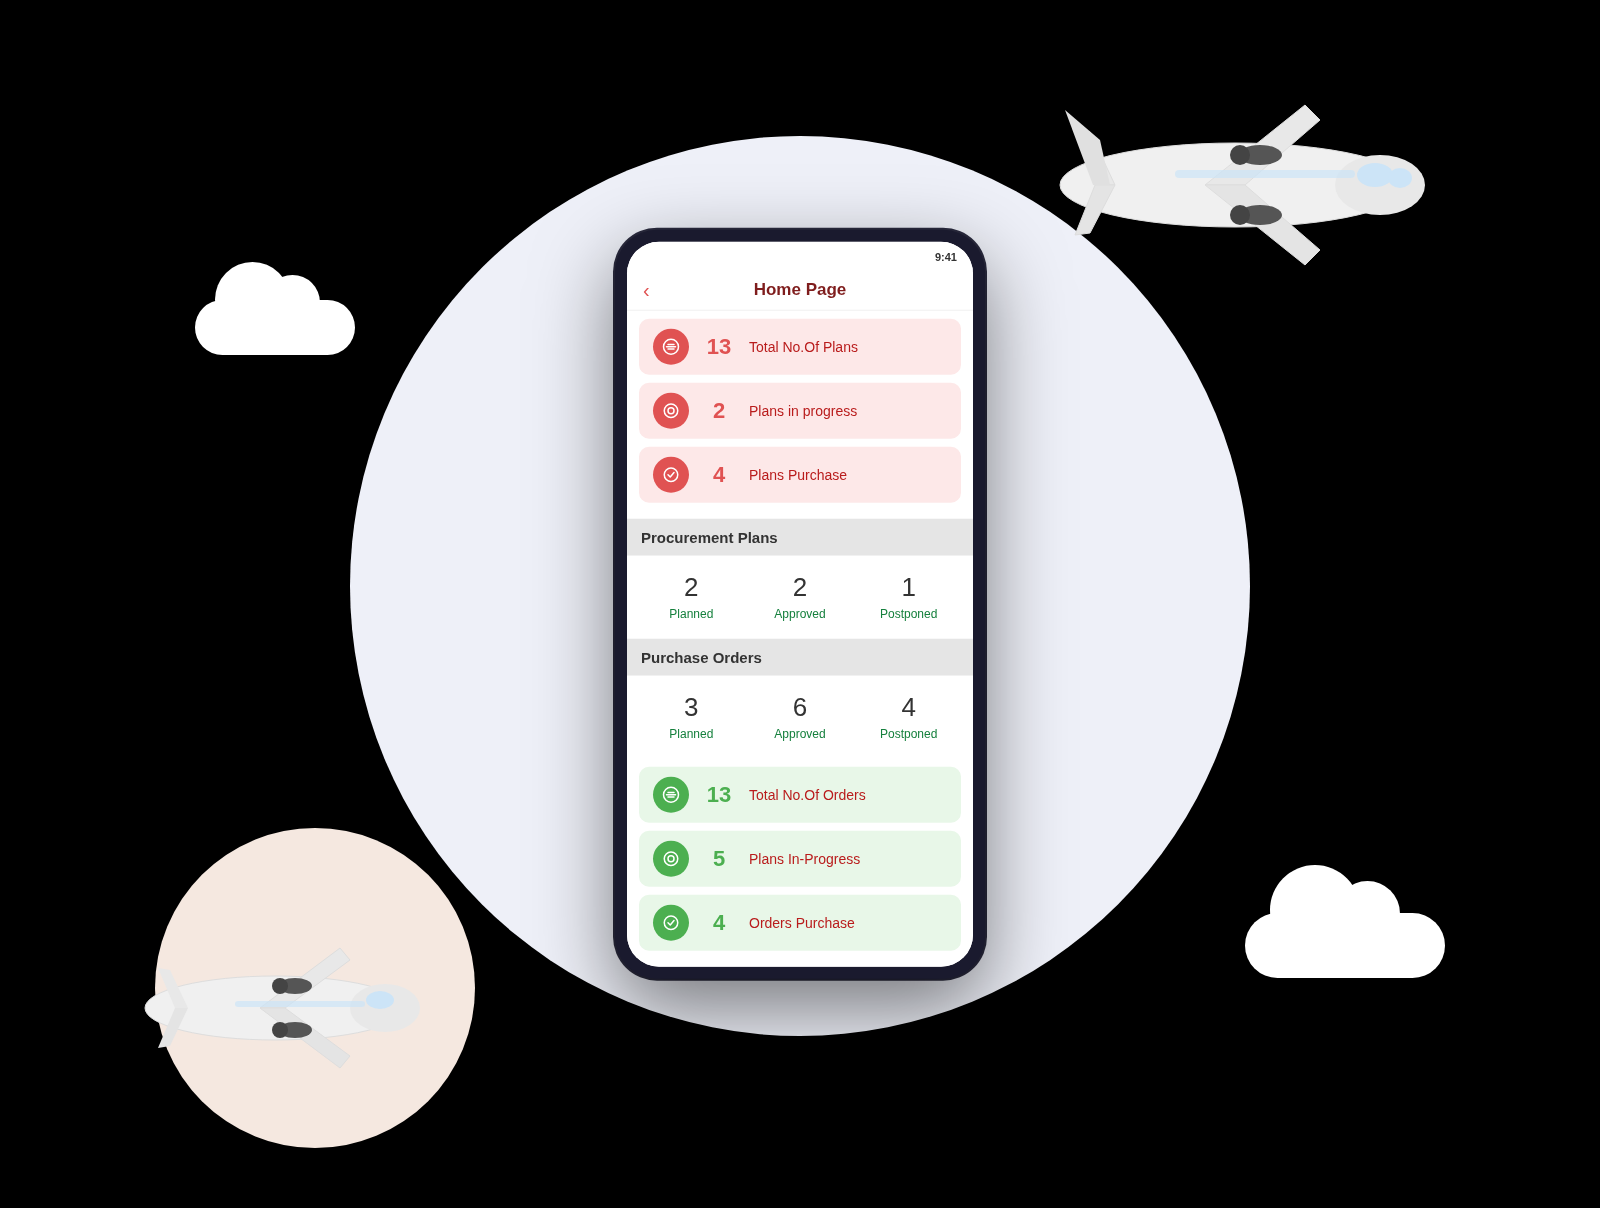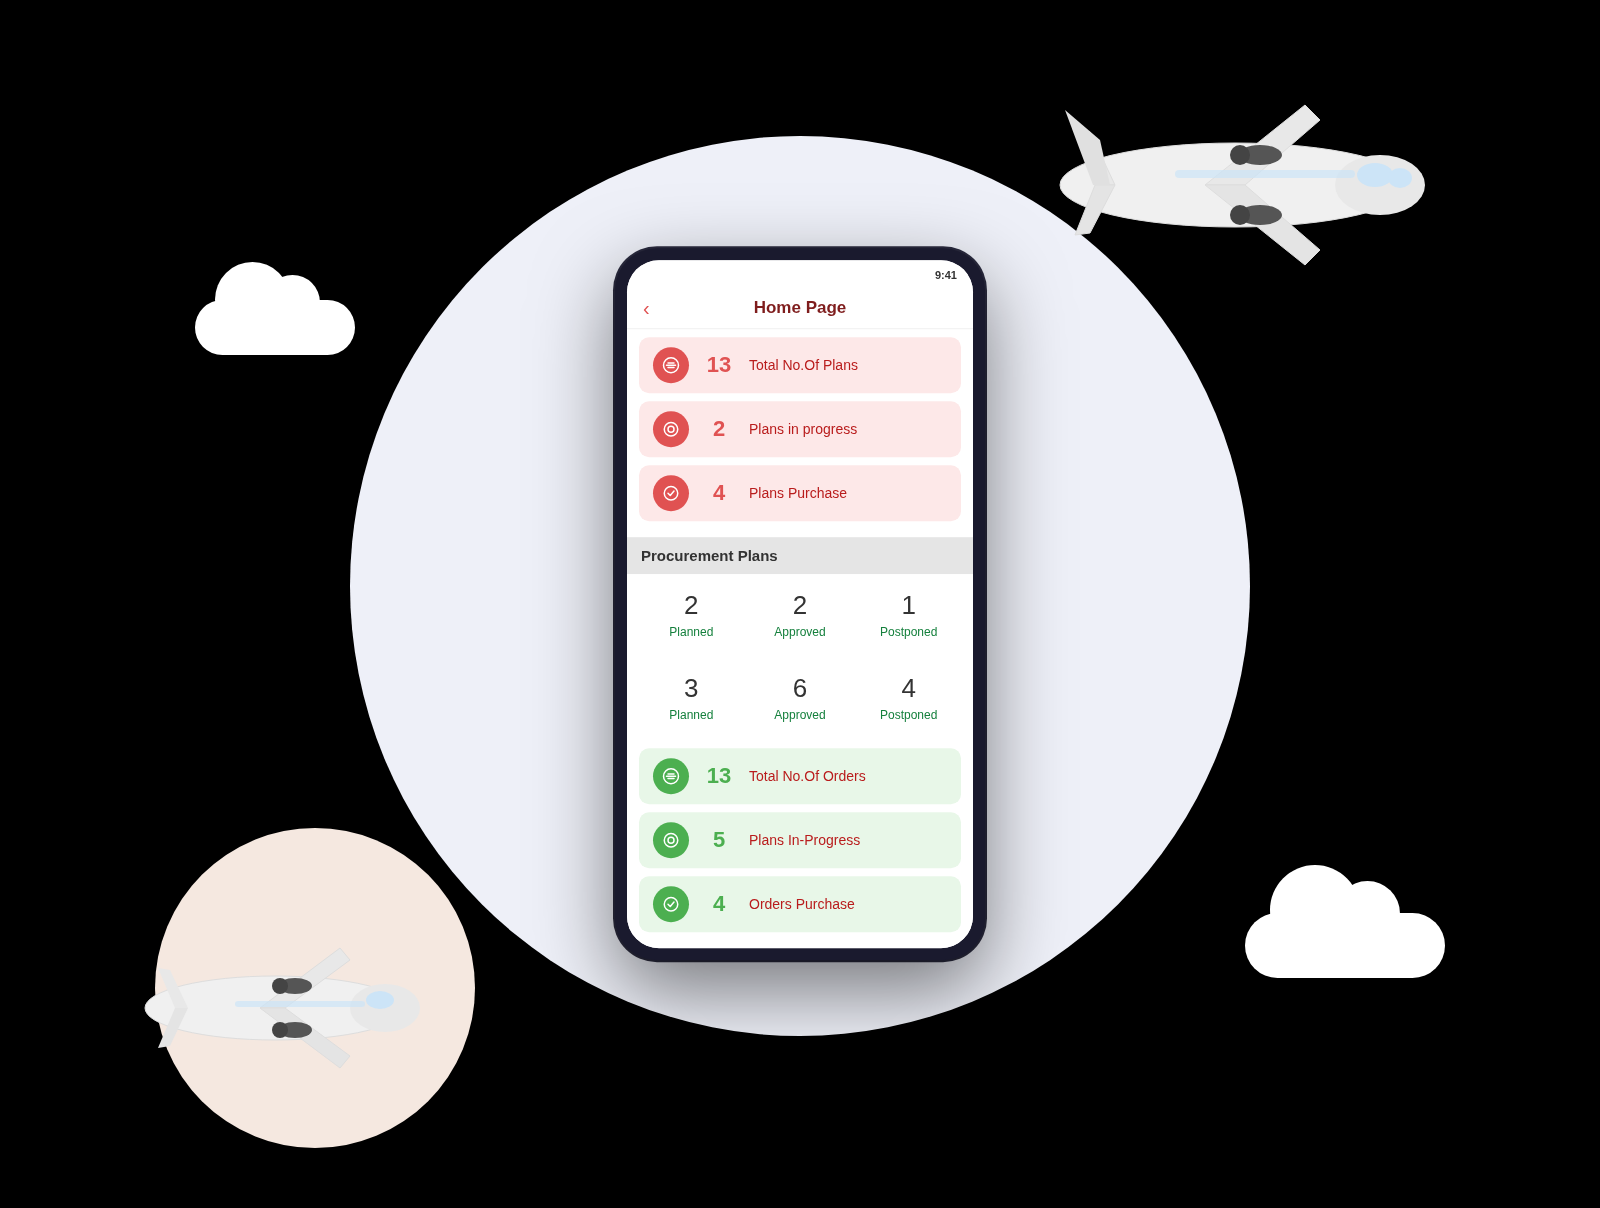--- a/index.html
+++ b/index.html
@@ -383,20 +383,21 @@
         <div class="stat-cell">
           <div class="stat-cell-number">2</div>
           <div class="stat-cell-label">Approved</div>
         </div>
         <div class="stat-cell">
           <div class="stat-cell-number">1</div>
           <div class="stat-cell-label">Postponed</div>
         </div>
       </div>
 
+      <div class="section-header">Purchase Orders</div>
       <div class="stats-grid">
         <div class="stat-cell">
           <div class="stat-cell-number">3</div>
           <div class="stat-cell-label">Planned</div>
         </div>
         <div class="stat-cell">
           <div class="stat-cell-number">6</div>
           <div class="stat-cell-label">Approved</div>
         </div>
         <div class="stat-cell">

